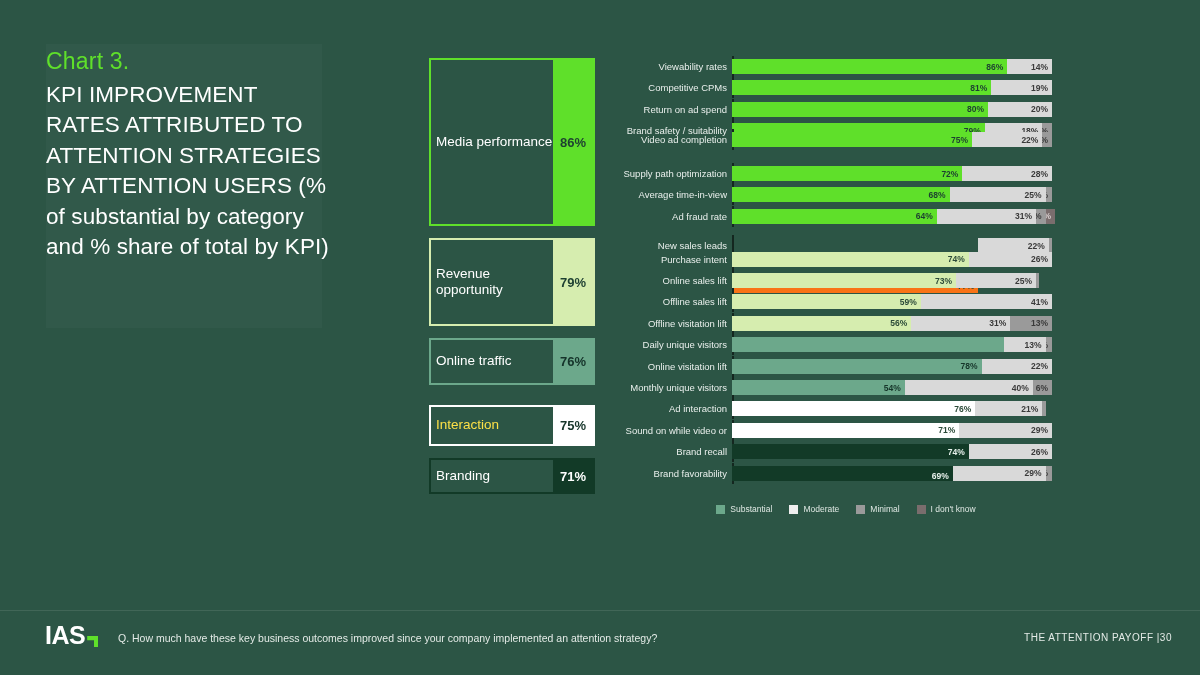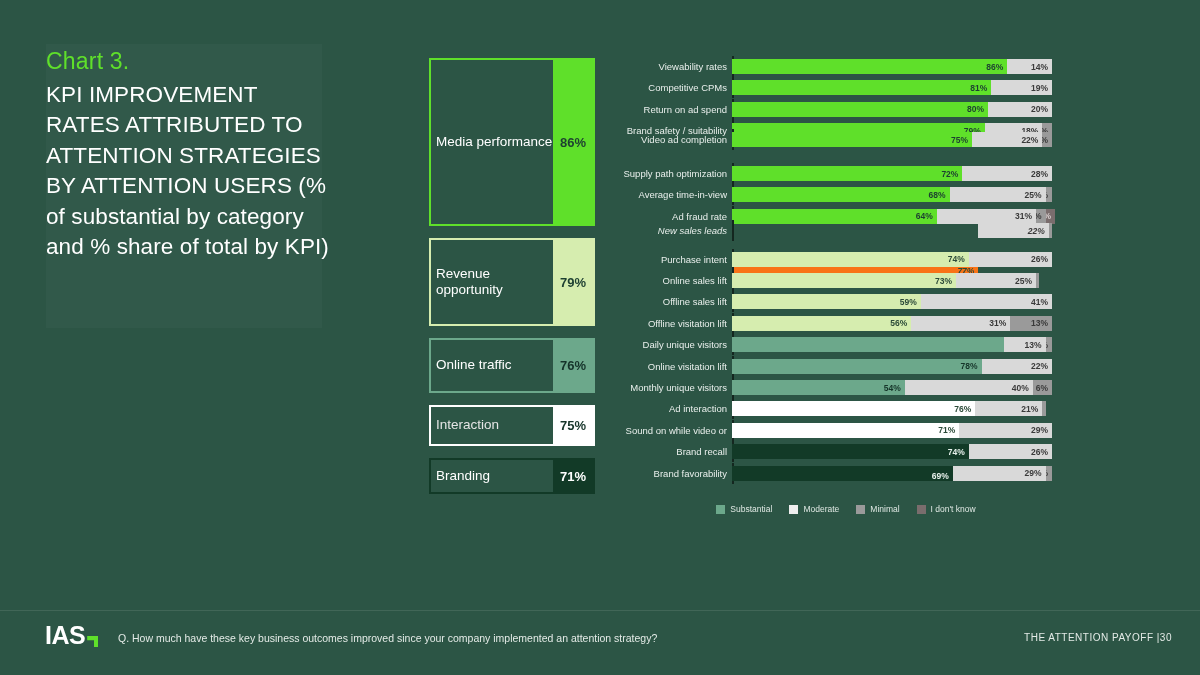--- a/index.html
+++ b/index.html
@@ -89,29 +89,29 @@
           <div class="cat-label" style="color: rgb(255, 255, 255);">Media performance</div>
           <div class="cat-val" style="background: rgb(95, 224, 42); color: rgb(29, 63, 49);">86%</div>
         </div>
       </div>
       <div class="cat-row" style="top: 180px; height: 88px;">
         <div class="cat-box" style="border-color: rgb(214, 237, 175); background: transparent;">
           <div class="cat-label" style="color: rgb(255, 255, 255);">Revenue opportunity</div>
           <div class="cat-val" style="background: rgb(214, 237, 175); color: rgb(29, 63, 49);">79%</div>
         </div>
       </div>
-      <div class="cat-row" style="top: 280px; height: 55px;">
+      <div class="cat-row" style="top: 280px; height: 47px;">
         <div class="cat-box" style="border-color: rgb(108, 168, 139); background: transparent;">
           <div class="cat-label" style="color: rgb(255, 255, 255);">Online traffic</div>
           <div class="cat-val" style="background: rgb(108, 168, 139); color: rgb(21, 51, 42);">76%</div>
         </div>
       </div>
       <div class="cat-row" style="top: 347px; height: 41px;">
         <div class="cat-box" style="border-color: rgb(255, 255, 255); background: transparent;">
-          <div class="cat-label" style="color: #e5e5e5; border-radius: 6px;">Interaction</div>
+          <div class="cat-label" style="color: #fde047; border-radius: 6px;">Interaction</div>
           <div class="cat-val" style="background: rgb(255, 255, 255); color: rgb(22, 53, 42);">75%</div>
         </div>
       </div>
       <div class="cat-row" style="top: 400px; height: 36px;">
         <div class="cat-box" style="border-color: rgb(18, 58, 39); background: transparent;">
           <div class="cat-label" style="color: rgb(255, 255, 255);">Branding</div>
           <div class="cat-val" style="background: rgb(18, 58, 39); color: rgb(255, 255, 255);">71%</div>
         </div>
       </div>
     </div>
@@ -221,21 +221,21 @@
             <span style="color: rgb(58, 58, 58);">31%</span>
           </div>
           <div class="seg" style="width: 9.6px; background: rgb(154, 154, 154);">
             <span style="color: rgb(58, 58, 58);">3%</span>
           </div>
           <div class="seg" style="width: 9.6px; background: rgb(122, 109, 109);">
             <span style="color: rgb(216, 208, 208);">3%</span>
           </div>
         </div>
       </div>
-      <div class="bar-row" style="top: 164px; font-style: italic;">
+      <div class="bar-row" style="top: 179px;">
         <div class="bar-cat">New sales leads</div>
         <div class="bar-track">
           <div class="axis-tick"></div>
           <div class="seg" style="width: 246.4px; background: #f97316; margin-top: 40px;">
             <span style="color: rgb(43, 74, 56);">77%</span>
           </div>
           <div class="seg" style="width: 70.4px; background: rgb(217, 217, 217);">
             <span style="color: rgb(58, 58, 58);">22%</span>
           </div>
           <div class="seg" style="width: 3.2px; background: rgb(154, 154, 154);">

